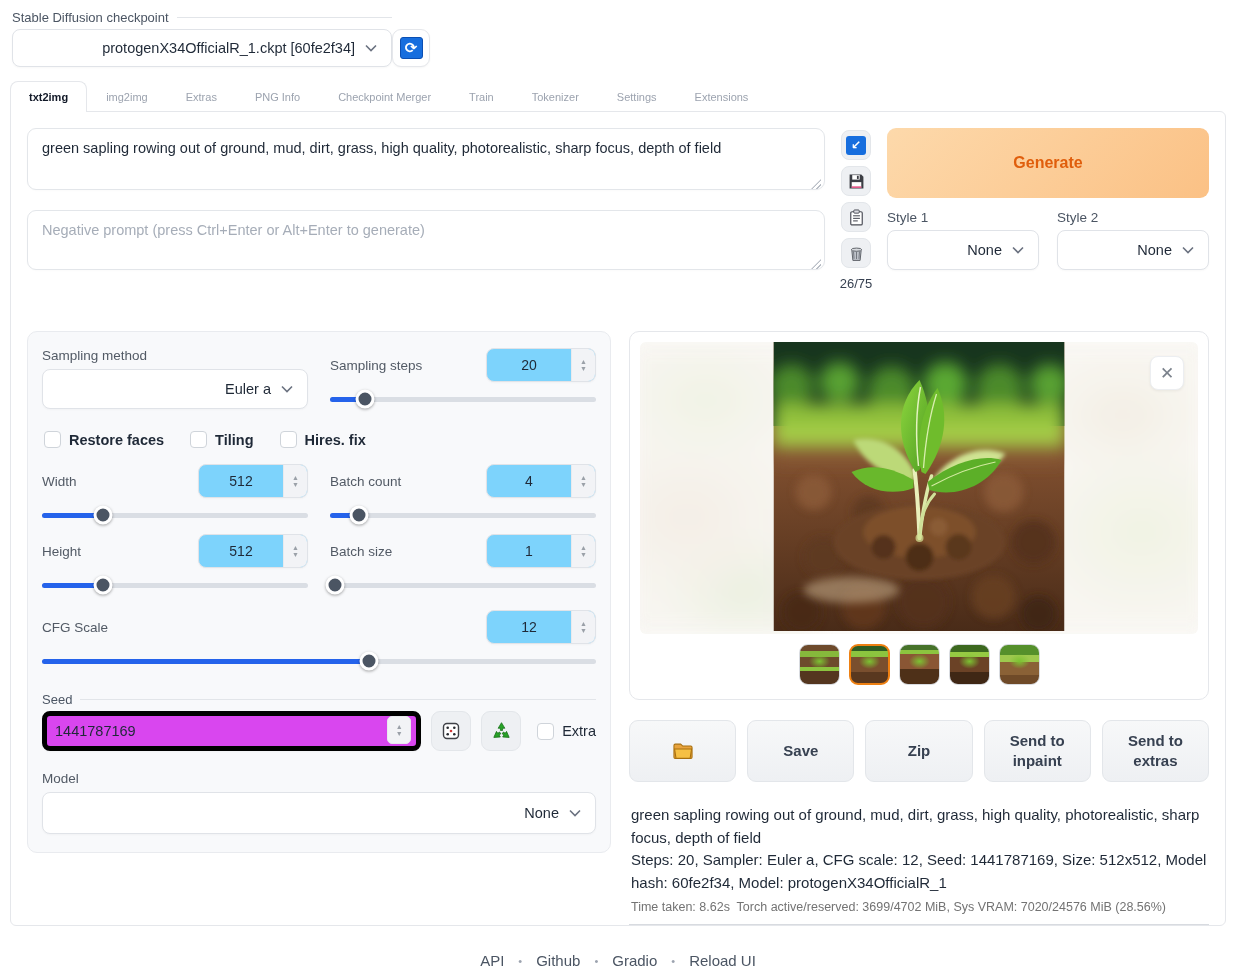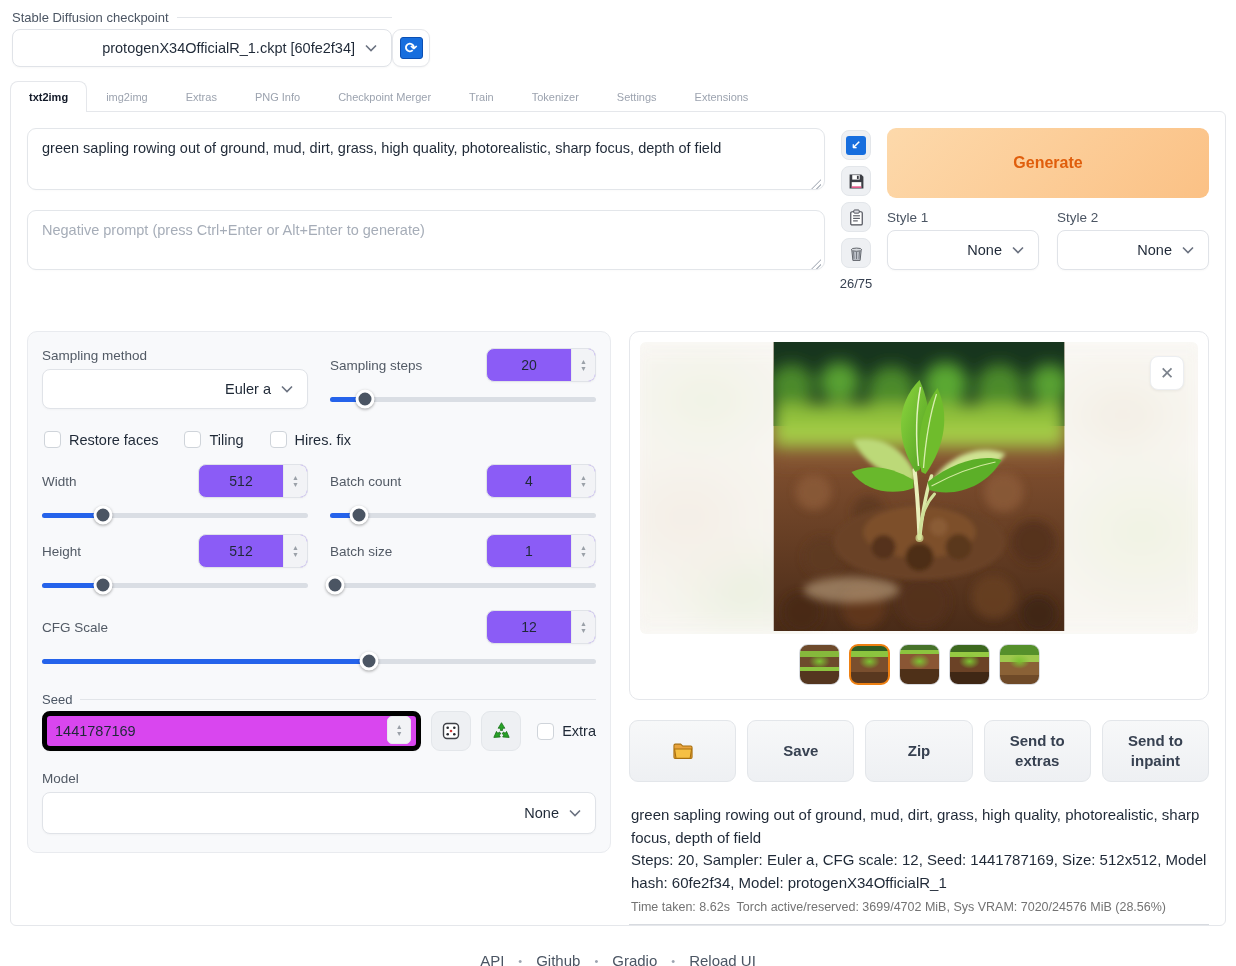--- a/index.html
+++ b/index.html
@@ -57,32 +57,32 @@
 
   
   .row2 { display:flex; gap:18px; margin-top:40px; align-items:flex-start; }
 
   
   .panel { width:584px; background:#f8f9fb; border:1px solid #e9ebef; border-radius:10px; padding:16px 14px 18px; }
   .p-label { font-size:13.5px; color:#525a65; margin-bottom:6px; }
   .grid2 { display:flex; gap:22px; }
   .col { flex:1; min-width:0; }
   .num-row { display:flex; align-items:center; justify-content:space-between; margin-bottom:8px; }
-  .num-input { width:110px; height:34px; border:1px solid #e0e3e8; border-radius:8px; background:#8b5cf6;
+  .num-input { width:110px; height:34px; border:1px solid #e0e3e8; border-radius:8px; background:#7dd3fc;
     display:flex; align-items:center; overflow:hidden; box-shadow:0 1px 2px rgba(0,0,0,.03); }
   .num-val { flex:1; text-align:center; font-size:14px; color:#1f2937; }
   .spin { width:24px; align-self:stretch; background:#f2f3f6; border-left:1px solid #e8eaee;
     display:flex; flex-direction:column; align-items:center; justify-content:center; gap:1px;
     color:#9aa0a8; font-size:7px; line-height:7px; cursor:pointer; }
   .slider { position:relative; height:18px; display:flex; align-items:center; cursor:pointer; }
   .track { width:100%; height:5px; border-radius:3px; background:#dadee4; }
   .fill { position:absolute; left:0; height:5px; border-radius:3px; background:#2563eb; }
   .knob { position:absolute; top:50%; width:19px; height:19px; border-radius:50%; background:#4b5563;
     border:3px solid #fff; box-shadow:0 1px 3px rgba(0,0,0,.35); transform:translate(50%,-50%); right:0; }
-  .checks { display:flex; gap:26px; margin:22px 2px 16px; }
+  .checks { display:flex; gap:26px; margin:22px 2px 16px;font-weight:bold; }
   .check { display:flex; align-items:center; gap:8px; font-size:14.5px; color:#1f2937; cursor:pointer; }
   .box { width:17px; height:17px; border:1px solid #cfd4da; border-radius:4px; background:#fff; flex:none; }
   .cfg-block { margin-top:16px; }
   .seed-block { margin-top:22px; }
   .seed-row { display:flex; gap:10px; align-items:center; }
   .seed-input { flex:1; height:40px; border:5px solid #000000; border-radius:8px; background:#d946ef;
     display:flex; align-items:center; padding-left:8px; font-size:14.5px; box-shadow:0 1px 2px rgba(0,0,0,.03); }
   .seed-input .spin { background:#f2f3f6; border-radius:5px; border:1px solid #e8eaee; height:28px; margin:0 5px 0 0; }
   .seed-btn { width:40px; height:40px; border-radius:9px; background:#eef0f3; border:1px solid #e3e6ea;
     display:flex; align-items:center; justify-content:center; cursor:pointer; font-size:18px; }
@@ -487,22 +487,22 @@
 
       <div class="btn-row">
         <button class="g-btn" data-interactable="true">
           <svg width="22" height="20" viewBox="0 0 17 15" data-interactable="false">
             <path d="M1.5 3.2c0-.6.4-1 1-1h4.2L8.3 3.7h6.2c.6 0 1 .4 1 1v7.6c0 .6-.4 1-1 1H2.5c-.6 0-1-.4-1-1z" fill="#e8a33d" stroke="#a8700f" stroke-width="0.8"></path>
             <path d="M2 6h13.1l-1.1 7.2H3.1z" fill="#f6c044" stroke="#a8700f" stroke-width="0.8"></path>
           </svg>
         </button>
         <button class="g-btn" data-interactable="true">Save</button>
         <button class="g-btn" data-interactable="true">Zip</button>
+        <button class="g-btn" data-interactable="true">Send to inpaint</button>
         <button class="g-btn" data-interactable="true">Send to extras</button>
-        <button class="g-btn" data-interactable="true">Send to inpaint</button>
       </div>
 
       <div class="info-box">
         <div class="info-prompt" data-interactable="false">green sapling rowing out of ground, mud, dirt, grass, high quality, photorealistic, sharp focus, depth of field</div>
         <div class="info-params" data-interactable="false">Steps: 20, Sampler: Euler a, CFG scale: 12, Seed: 1441787169, Size: 512x512, Model hash: 60fe2f34, Model: protogenX34OfficialR_1</div>
         <div class="info-time" data-interactable="false">Time taken: 8.62s&nbsp; Torch active/reserved: 3699/4702 MiB, Sys VRAM: 7020/24576 MiB (28.56%)</div>
       </div>
     </div>
   </div>
 </div>

